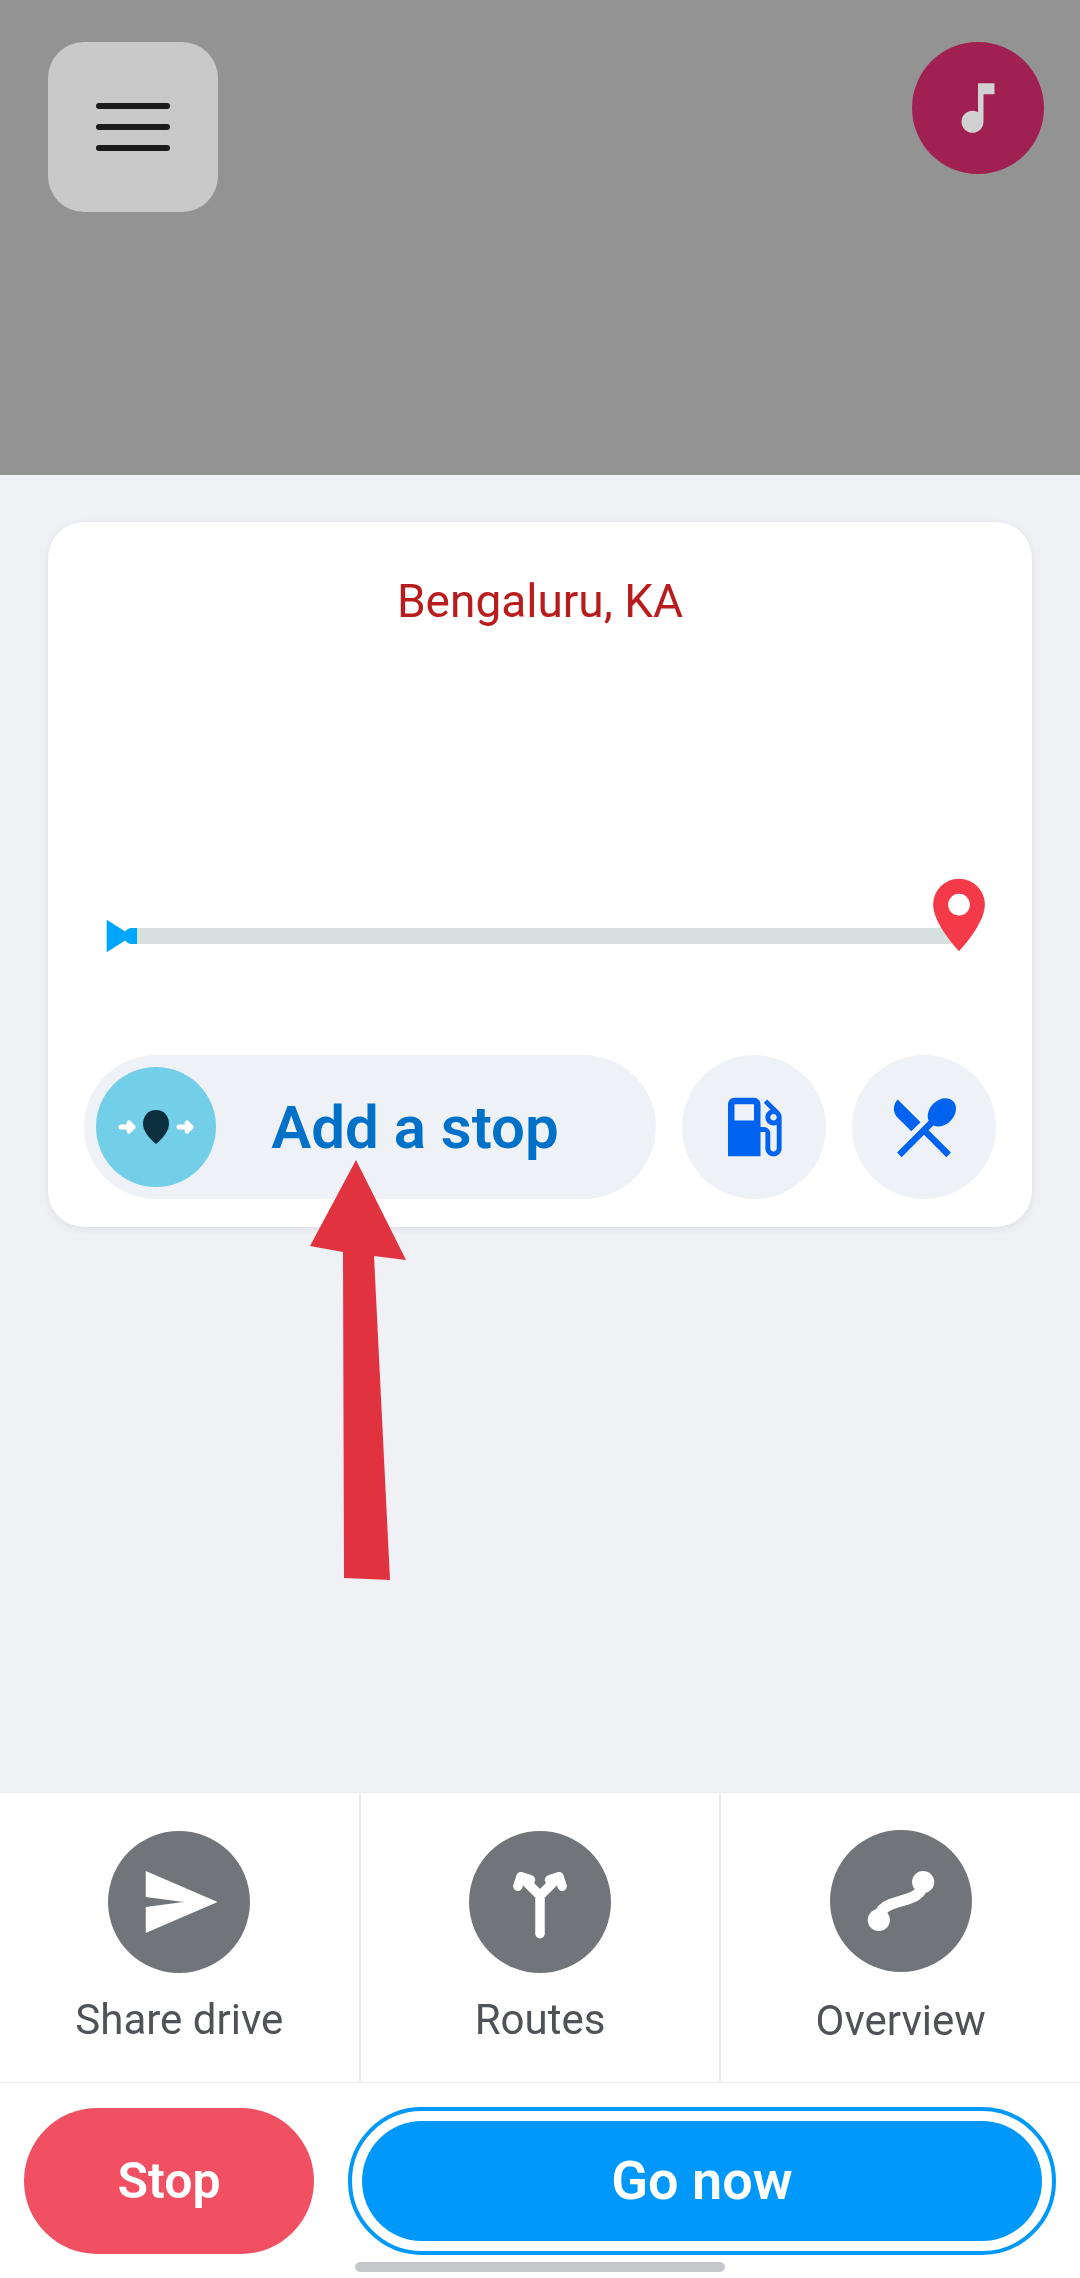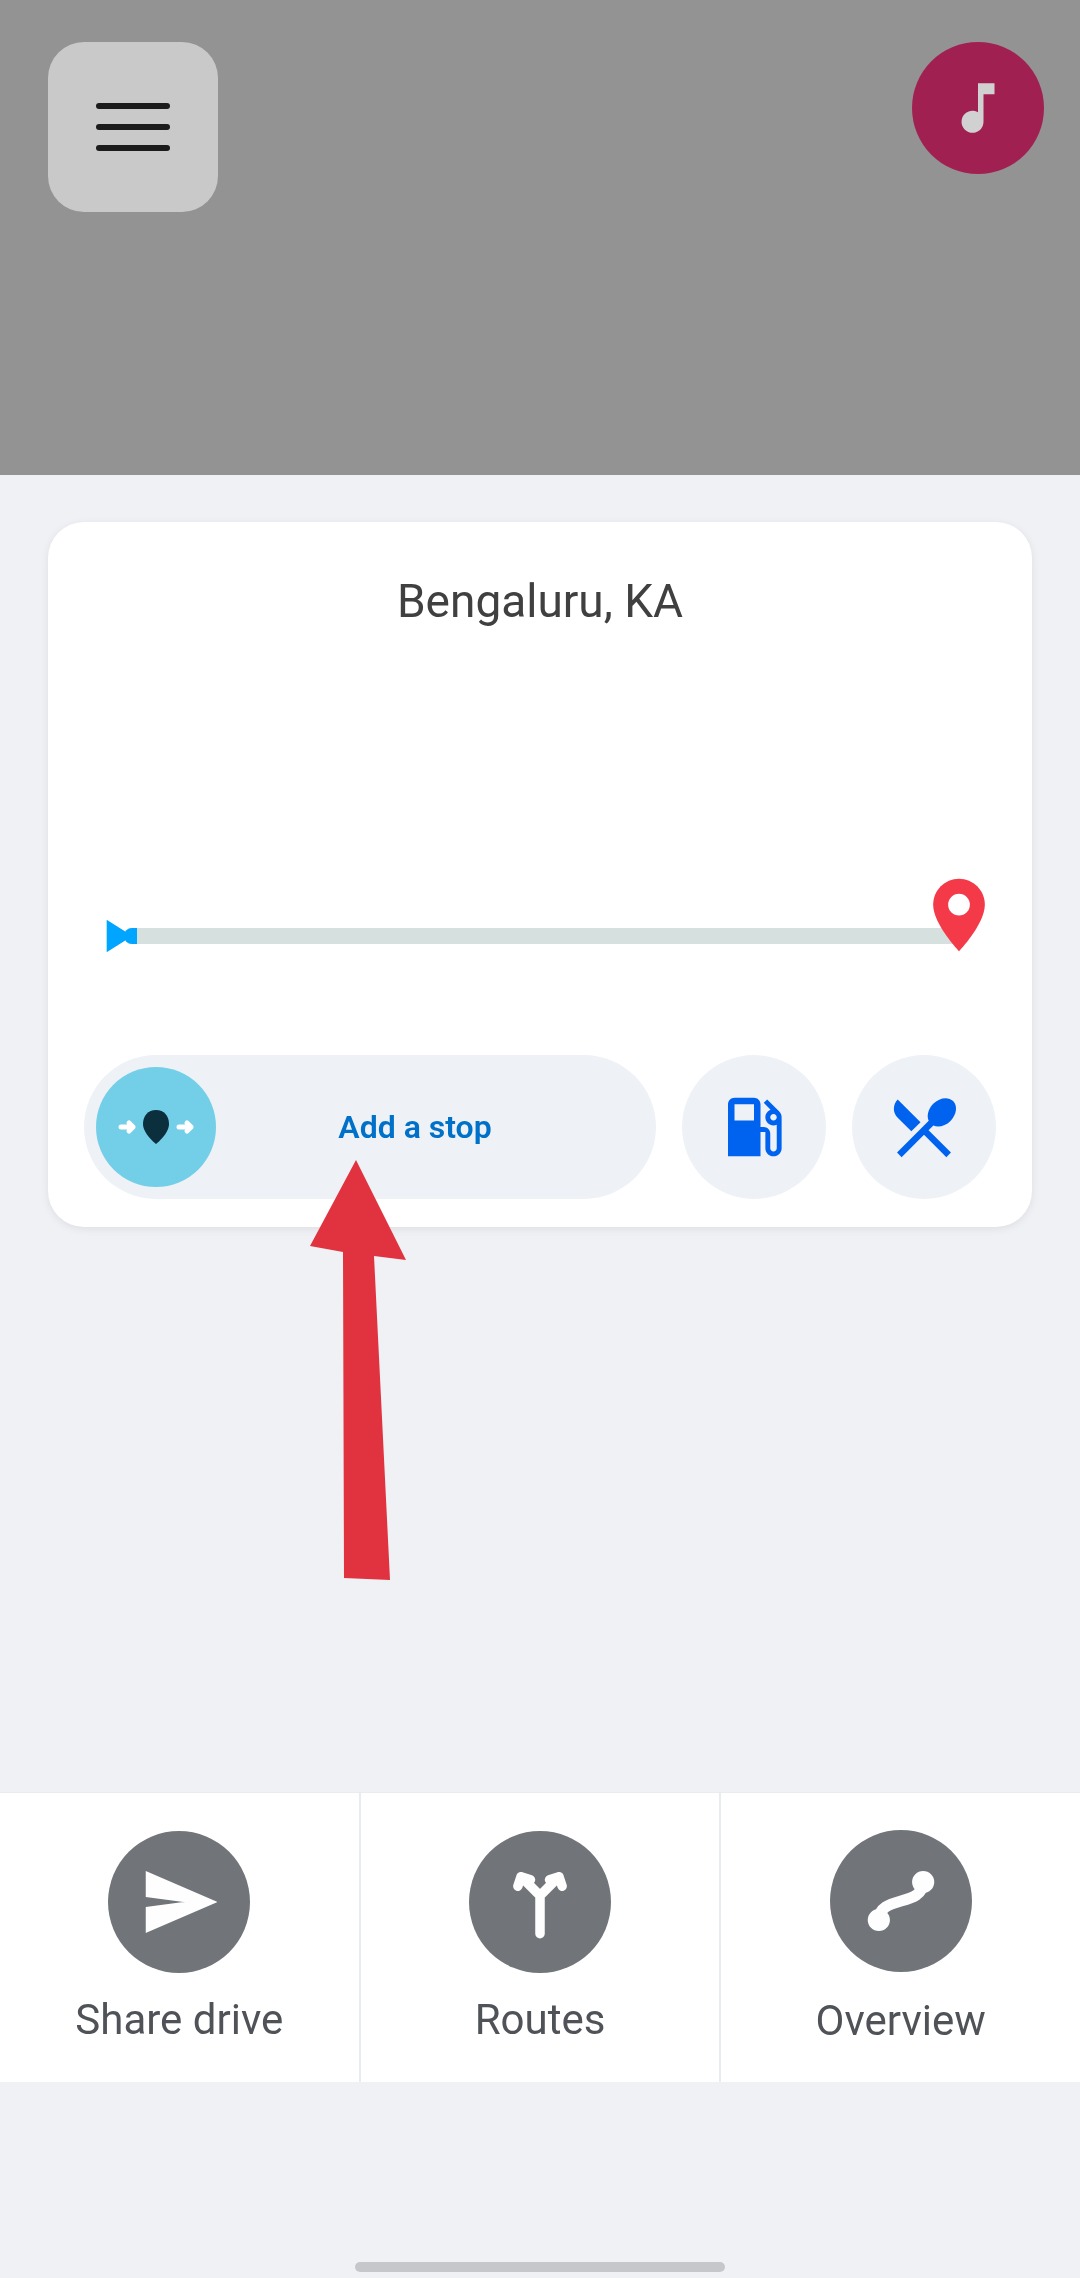--- a/index.html
+++ b/index.html
@@ -46,21 +46,21 @@
     width: 984px;
     height: 705px;
     background: #fff;
     border-radius: 36px;
     box-shadow: 0 2px 8px rgba(0,0,0,0.08);
     padding: 36px;
   }
   .dest-title {
     text-align: center;
     font-size: 46px;
-    color: #404040;
+    color: #b91c1c;
     margin-top: 16px;
     font-weight: 400;
   }
   
   
   .route-bar {
     position: relative;
     margin-top: 256px;
     height: 60px;
   }
@@ -112,21 +112,21 @@
   .add-stop-icon {
     width: 120px; height: 120px;
     background: #73cfe8;
     border-radius: 50%;
     display: flex; align-items: center; justify-content: center;
   }
   .add-stop-icon svg { width: 82px; height: 54px; }
   .add-stop-label {
     flex: 1;
     text-align: center;
-    font-size: 32px;
+    font-size: 60px;
     font-weight: 600;
     color: #0071c8;
     padding-right: 30px;
   }
   .round-chip {
     width: 144px; height: 144px;
     background: #eef1f6;
     border-radius: 50%;
     display: flex; align-items: center; justify-content: center;
   }
@@ -299,15 +299,21 @@
         <svg viewBox="0 0 24 24">
             <circle cx="5" cy="18" r="3"></circle>
             <circle cx="19" cy="6" r="3"></circle>
             <path d="M5 18 C 5 10, 19 14, 19 6" stroke-width="3.5" fill="none" stroke-linecap="round"></path>
           </svg>
       </div>
       <div class="action-label">Overview</div>
     </div>
   </div>
 
+  <div class="bottom-bar">
+    <div class="stop-btn">Stop</div>
+    <div class="go-btn-wrap">
+      <div class="go-btn">Go now</div>
+    </div>
+  </div>
 
   <div class="handle"></div>
 </div>
 
 </body></html>

